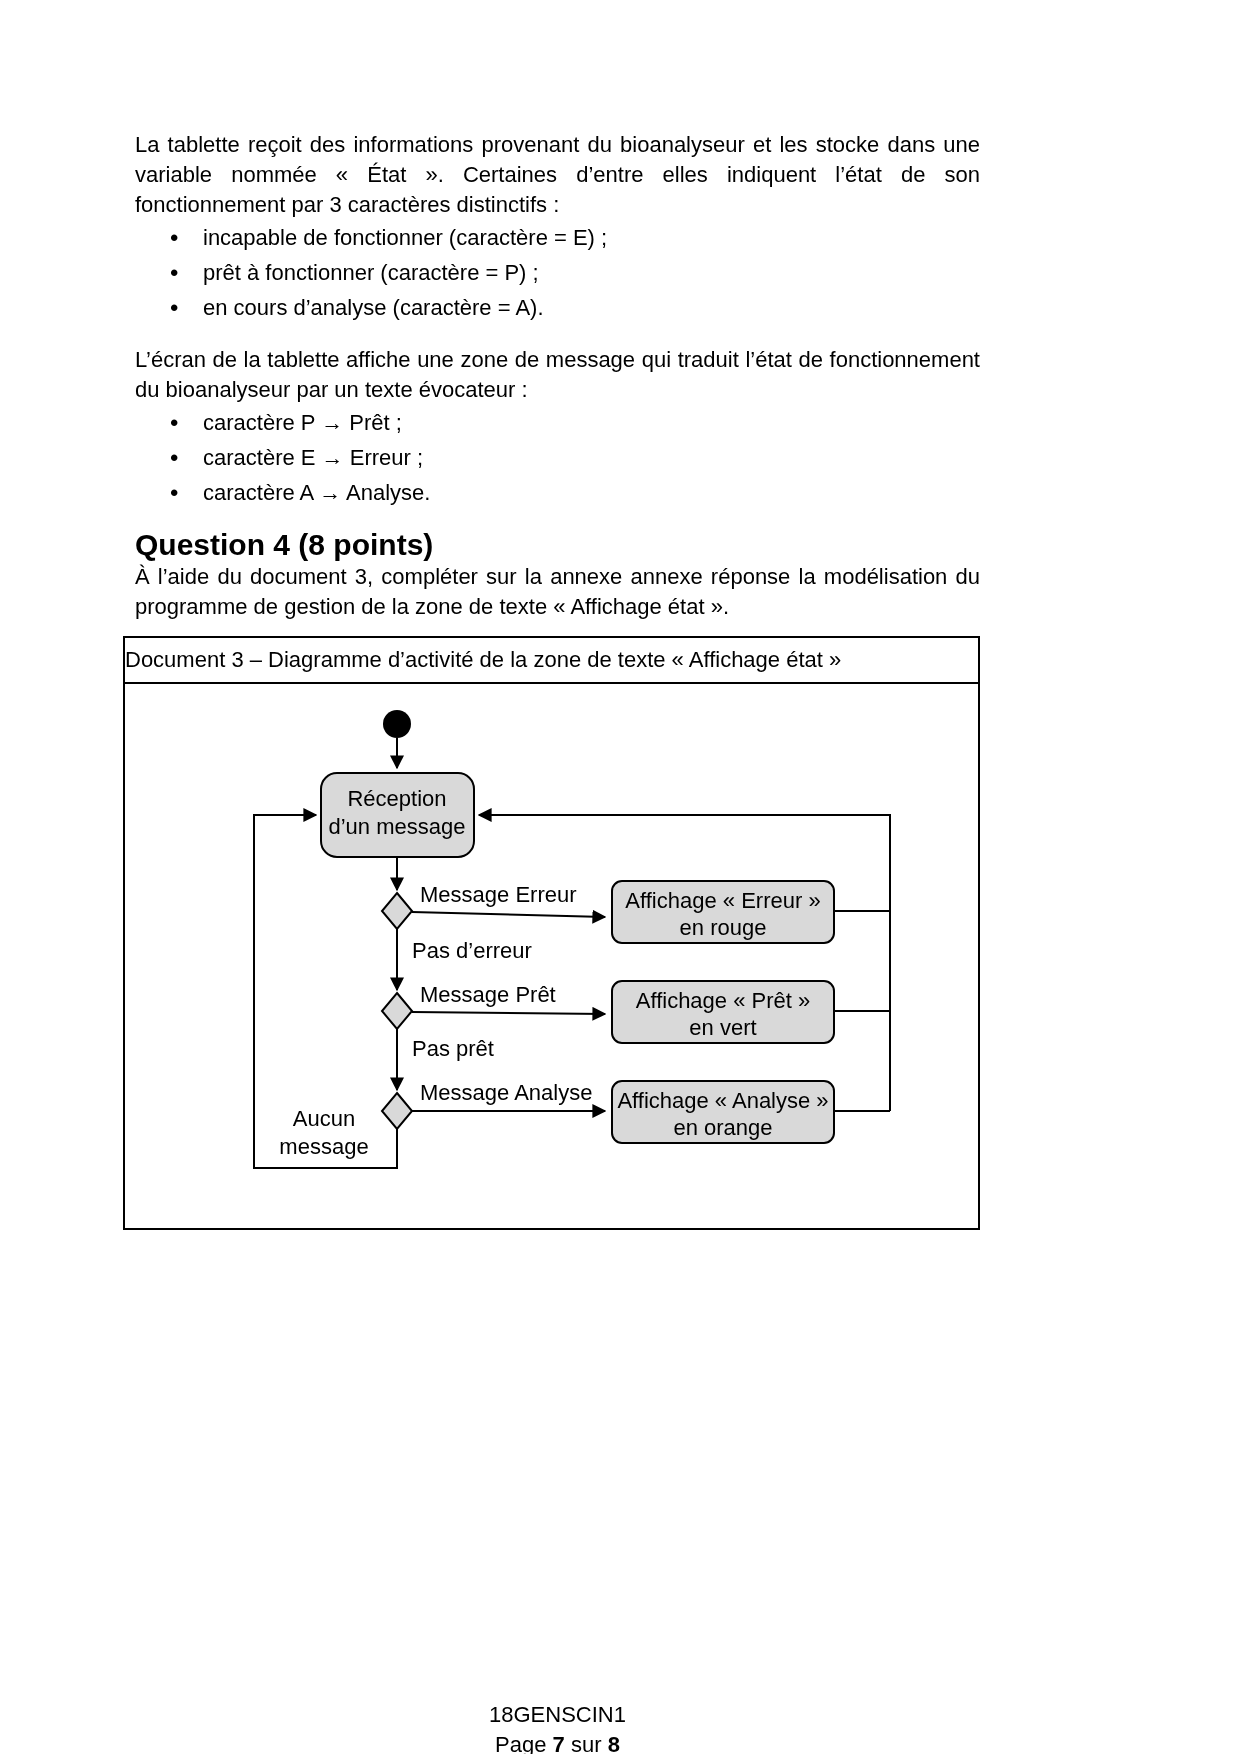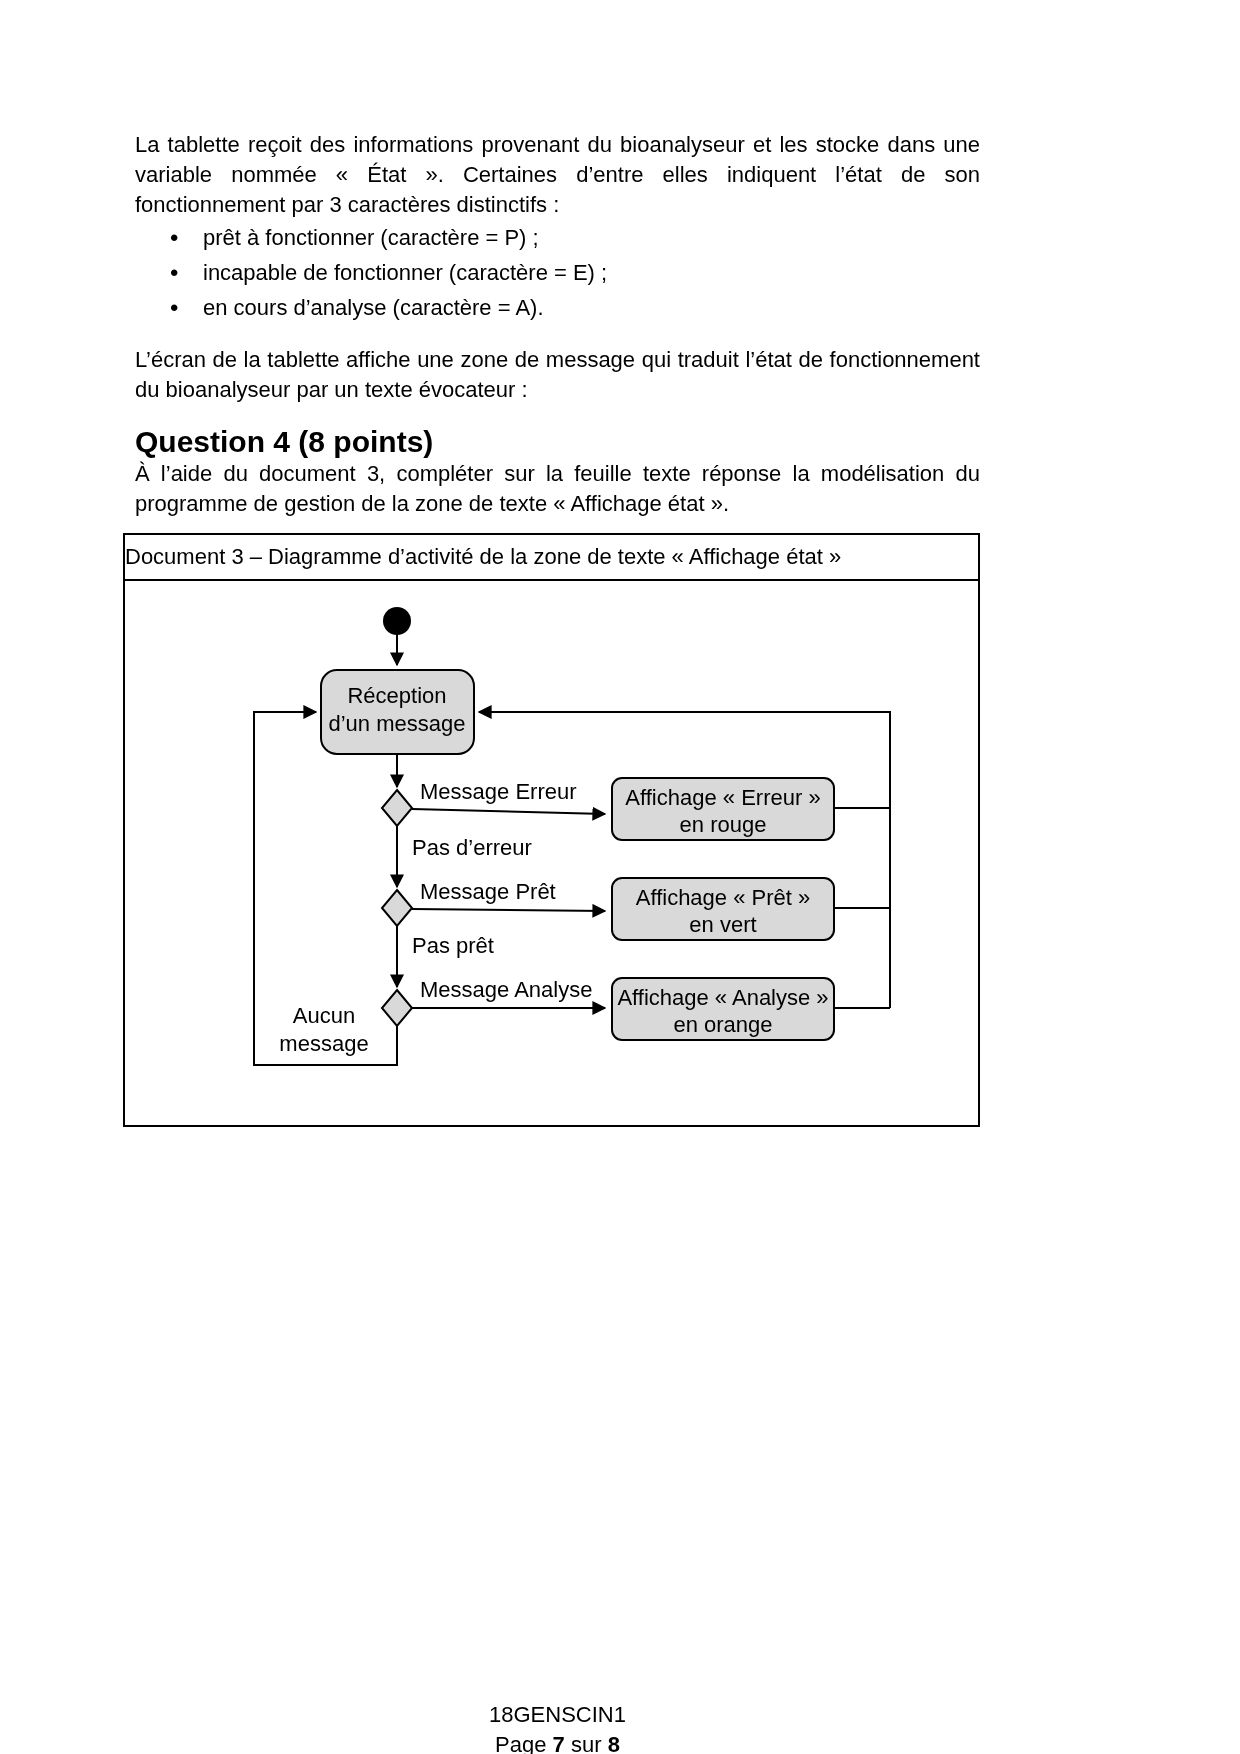--- a/index.html
+++ b/index.html
@@ -30,30 +30,35 @@
 </style>
 </head>
 <body>
 
 <div class="page">
   <div class="content">
 
     <p class="just">La tablette reçoit des informations provenant du bioanalyseur et les stocke dans une variable nommée « État ». Certaines d’entre elles indiquent l’état de son fonctionnement par 3 caractères distinctifs :</p>
 
     <ul class="bullets">
+      <li>incapable de fonctionner (caractère = E) ;</li>
       <li>prêt à fonctionner (caractère = P) ;</li>
-      <li>incapable de fonctionner (caractère = E) ;</li>
       <li>en cours d’analyse (caractère = A).</li>
     </ul>
 
     <p class="just sp">L’écran de la tablette affiche une zone de message qui traduit l’état de fonctionnement du bioanalyseur par un texte évocateur :</p>
 
+    <ul class="bullets">
+      <li>caractère P → Prêt ;</li>
+      <li>caractère E → Erreur ;</li>
+      <li>caractère A → Analyse.</li>
+    </ul>
 
     <h2 class="qtitle">Question 4  (8 points)</h2>
-    <p class="just qbody">À l’aide du document 3, compléter sur la feuille texte réponse la modélisation du programme de gestion de la zone de texte « Affichage état ».</p>
+    <p class="just qbody">À l’aide du document 3, compléter sur la annexe annexe réponse la modélisation du programme de gestion de la zone de texte « Affichage état ».</p>
 
     <div class="docbox">
       <div class="docbox-title">Document 3 – Diagramme d’activité de la zone de texte « Affichage état »</div>
       <div class="diagram-wrap">
         <svg width="853" height="520" viewBox="0 0 853 520">
           <defs>
             <marker id="arrow" viewBox="0 0 10 10" refX="9" refY="5" markerWidth="7" markerHeight="7" orient="auto-start-reverse">
               <path d="M0,0 L10,5 L0,10 z" fill="#000"></path>
             </marker>
           </defs>

